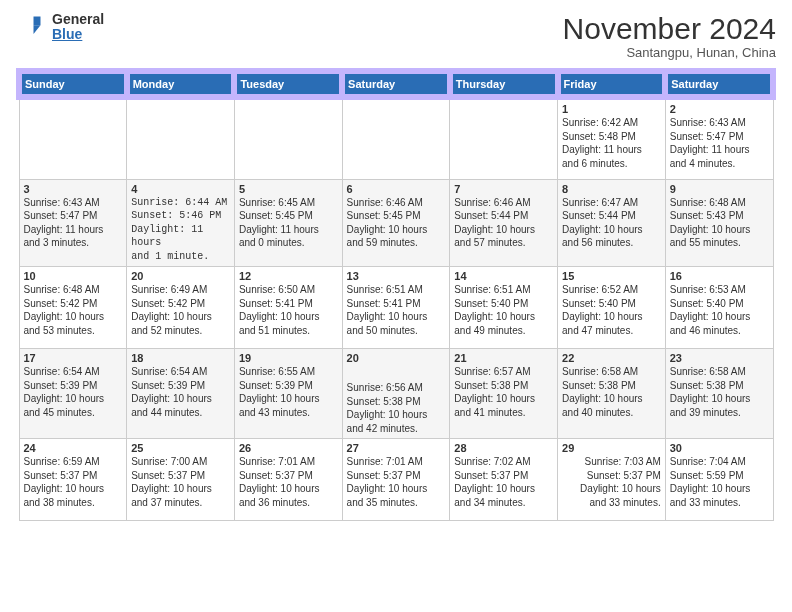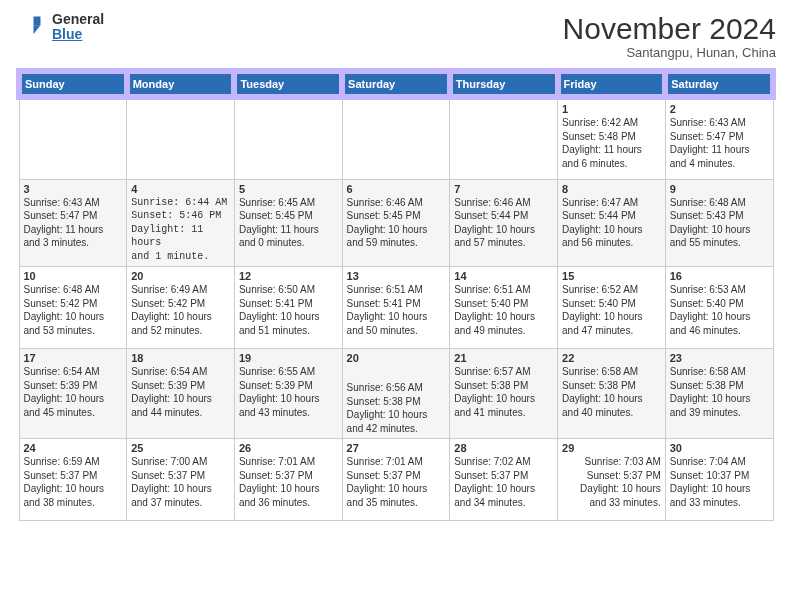--- a/index.html
+++ b/index.html
@@ -348,20 +348,20 @@
           <td>
             <span class="day-num">29</span>
             <div class="day-info" style="white-space: pre-line; text-align: right;">Sunrise: 7:03 AM
 Sunset: 5:37 PM
 Daylight: 10 hours
 and 33 minutes.</div>
           </td>
           <td>
             <span class="day-num">30</span>
             <div class="day-info" style="white-space: pre-line;">Sunrise: 7:04 AM
-Sunset: 10:37 PM
+Sunset: 5:59 PM
 Daylight: 10 hours
 and 33 minutes.</div>
           </td>
         </tr>
       </tbody>
   </table>
 </div>
 
 </body></html>

